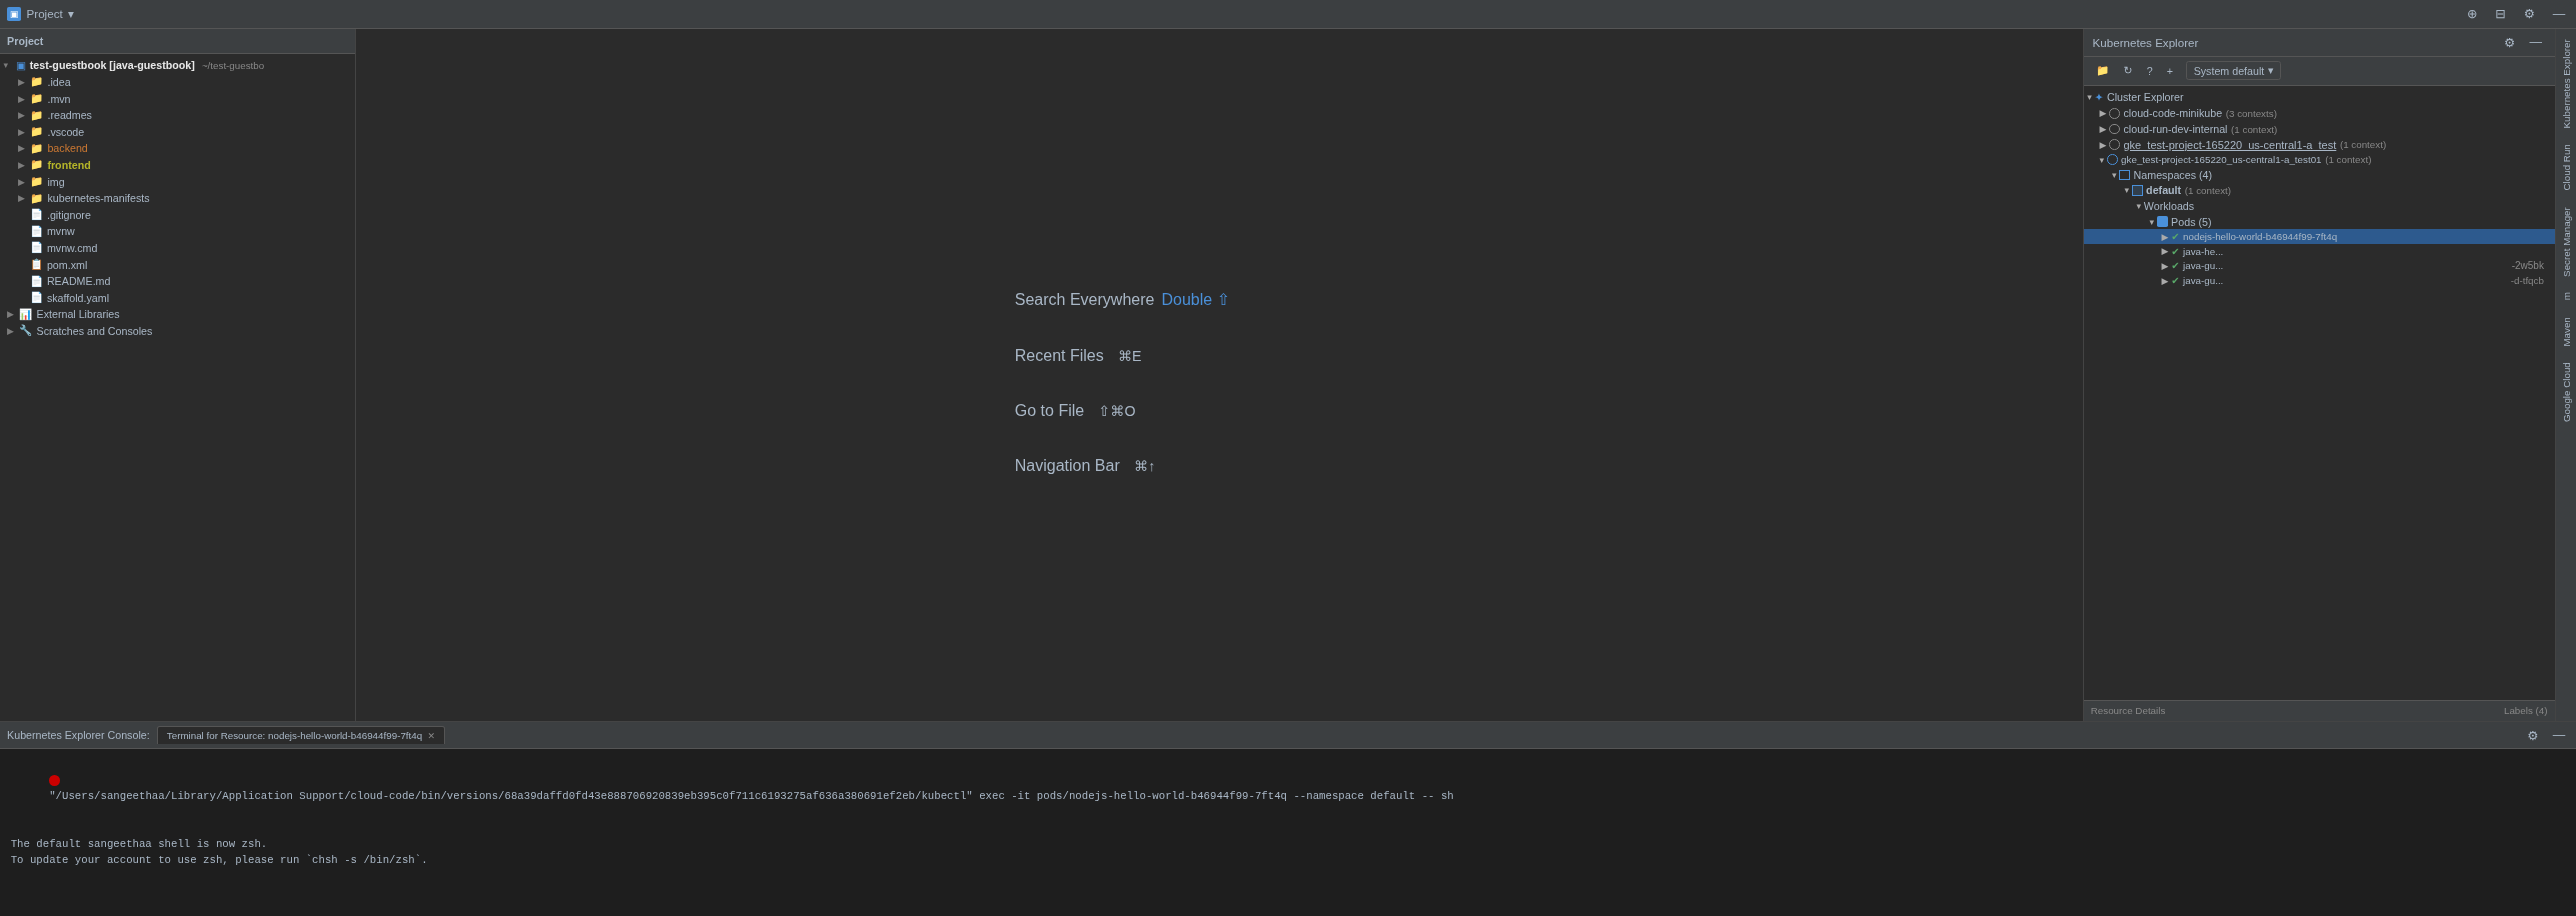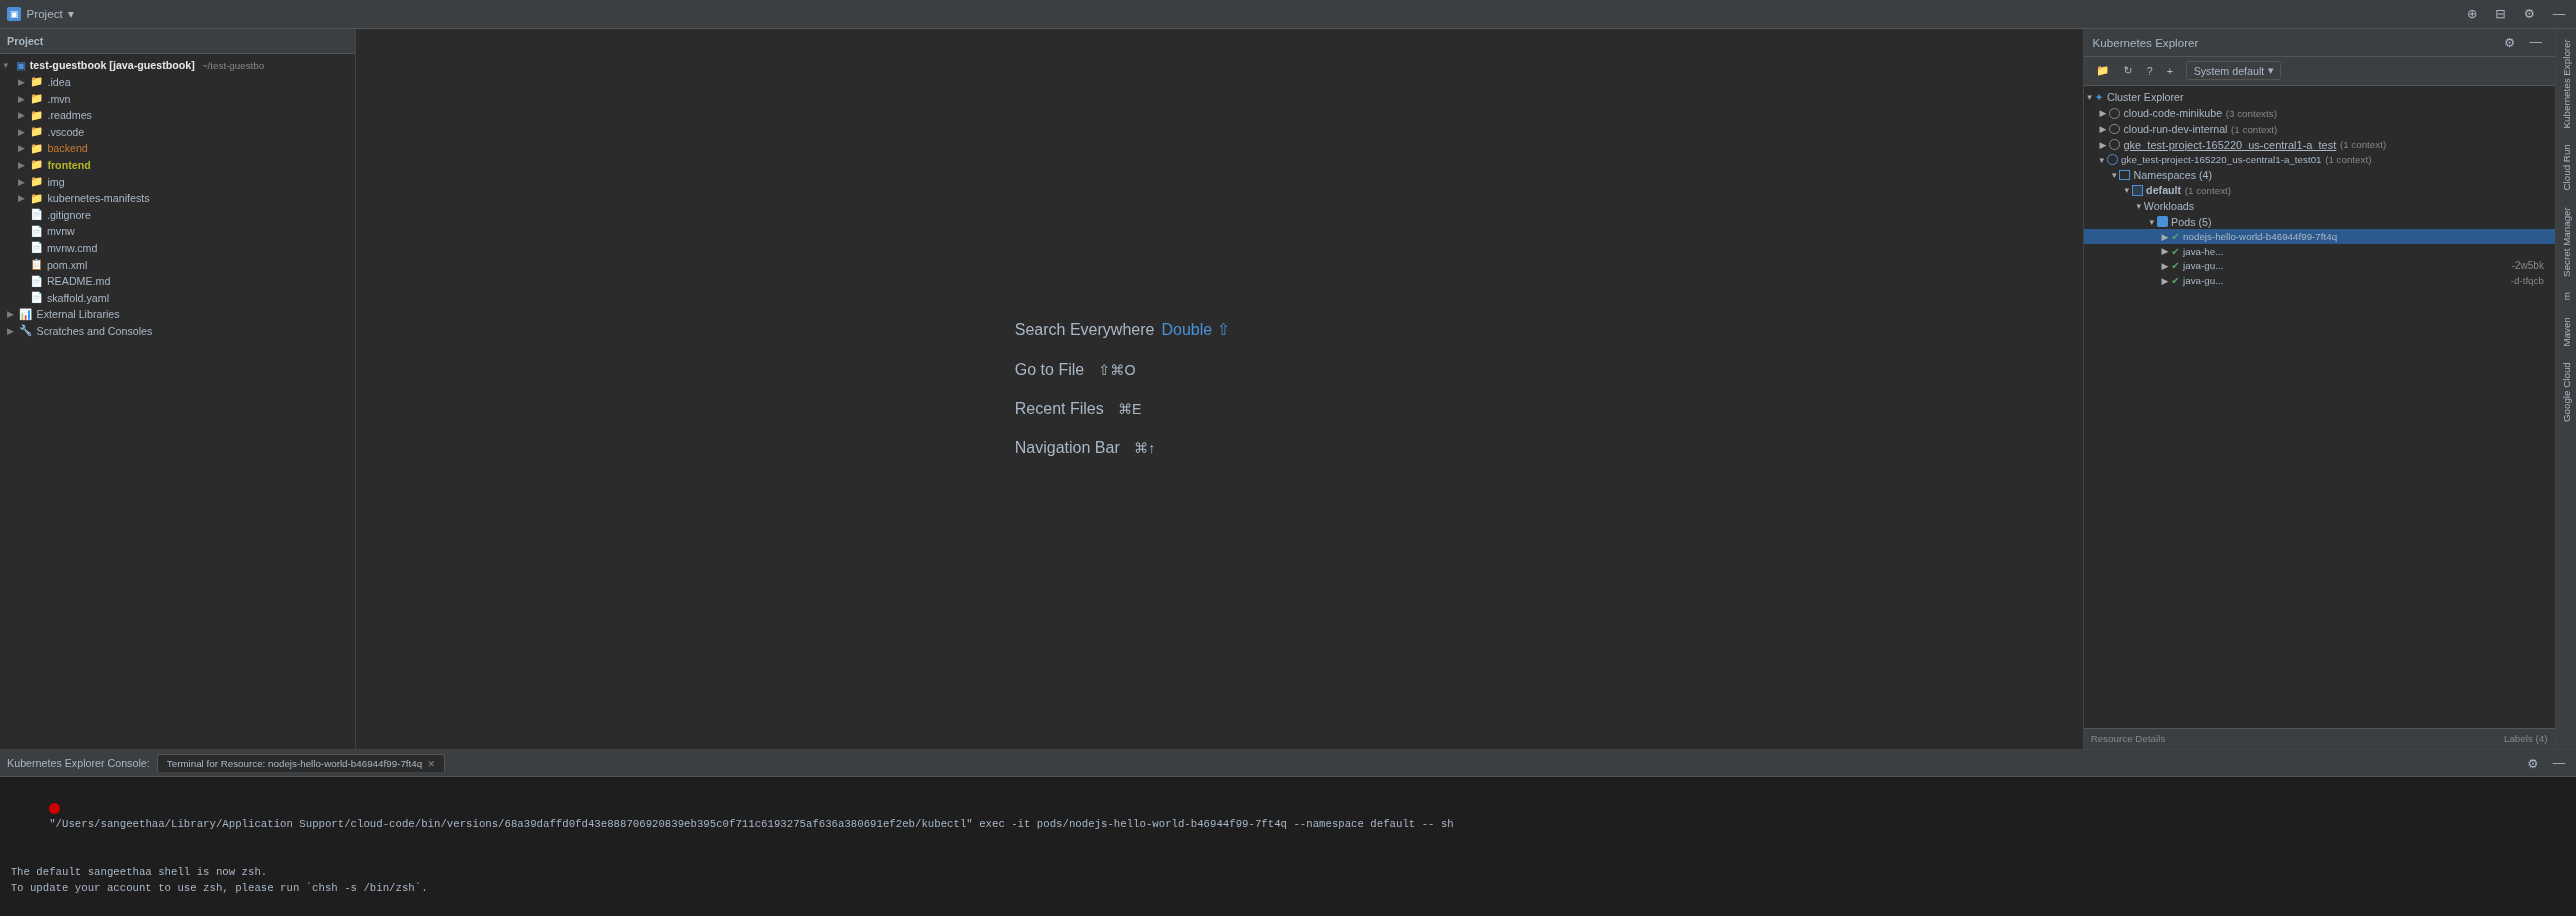--- a/index.html
+++ b/index.html
@@ -136,20 +136,21 @@
     }
 
     .search-row {
       display: flex;
       align-items: center;
       gap: 7.1px;
       font-size: 18px;
       color: #a9b7c6;
       padding: 7.1px 18px;
       width: 445px;
+      margin-top: 16px;
     }
     .search-row .shortcut {
       color: #4a90d9;
       font-weight: 500;
     }
 
     
     .right-panel {
       width: 472px;
       background: #2b2b2b;
@@ -253,21 +254,21 @@
       align-items: center;
       color: #a9b7c6;
     }
     .context-menu-item.active {
       background: #2d5a8e;
       color: white;
     }
 
     
     .bottom-panel {
-      height: 168px;
+      height: 196px;
       background: #1e1e1e;
       border-top: 0.9px solid #444;
       display: flex;
       flex-direction: column;
       flex-shrink: 0;
     }
 
     .terminal-header {
       background: #3c3f41;
       border-bottom: 0.9px solid #555;
@@ -476,26 +477,26 @@
     </div>
   </div>
 
   <div class="center-panel">
     <div class="search-overlay">
       <div class="search-row">
         <span style="font-size:16px;">Search Everywhere</span>
         <span class="shortcut" style="font-size:16px;color:#4a90d9;">Double ⇧</span>
       </div>
       <div class="search-row">
+        <span style="font-size:16px;">Recent Files</span>
+        <span style="margin-left:7.1px;font-size:14.2px;">⌘E</span>
+      </div>
+      <div class="search-row">
         <span style="font-size:16px;">Go to File</span>
         <span style="margin-left:7.1px;font-size:14.2px;">⇧⌘O</span>
-      </div>
-      <div class="search-row">
-        <span style="font-size:16px;">Recent Files</span>
-        <span style="margin-left:7.1px;font-size:14.2px;">⌘E</span>
       </div>
       <div class="search-row">
         <span style="font-size:16px;">Navigation Bar</span>
         <span style="margin-left:7.1px;font-size:14.2px;">⌘↑</span>
       </div>
     </div>
   </div>
 
   <div class="right-panel" style="position:relative">
     <div class="k8s-header">

